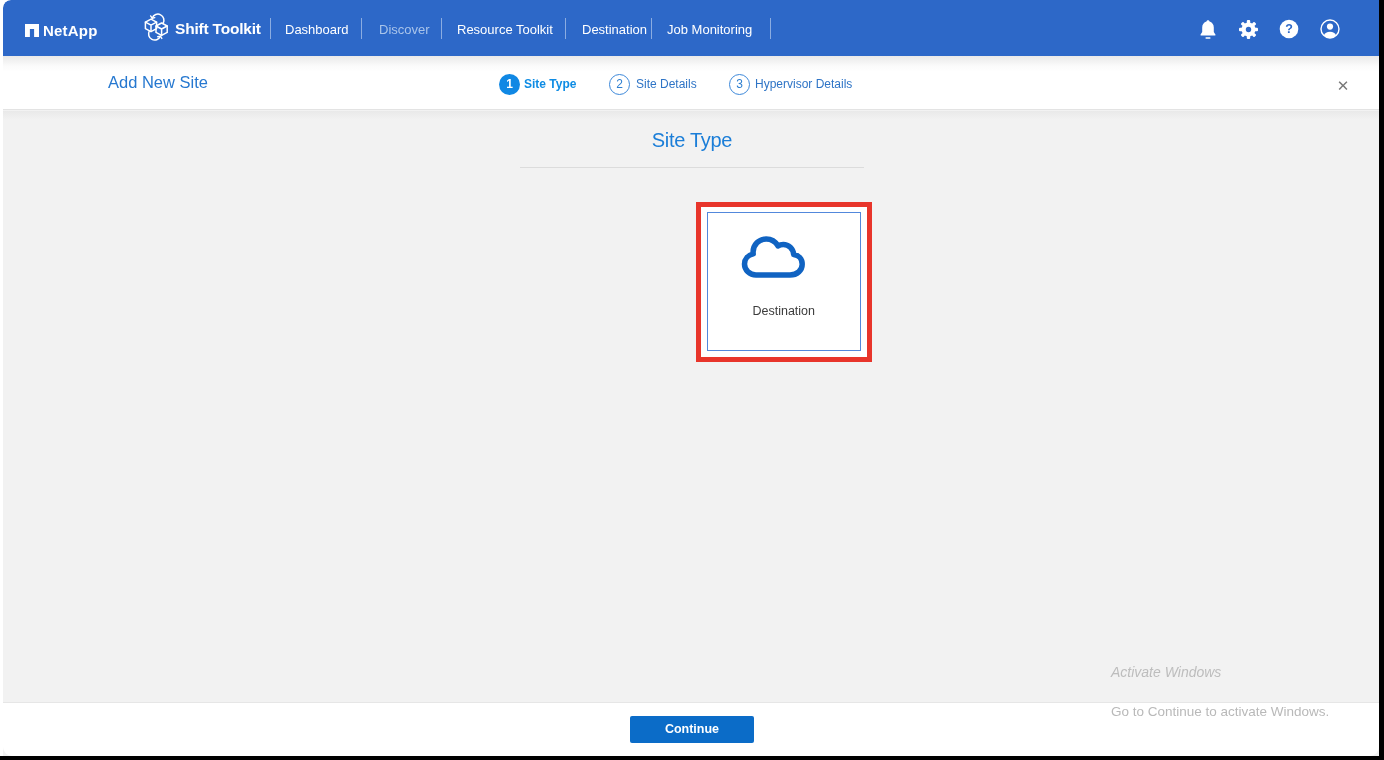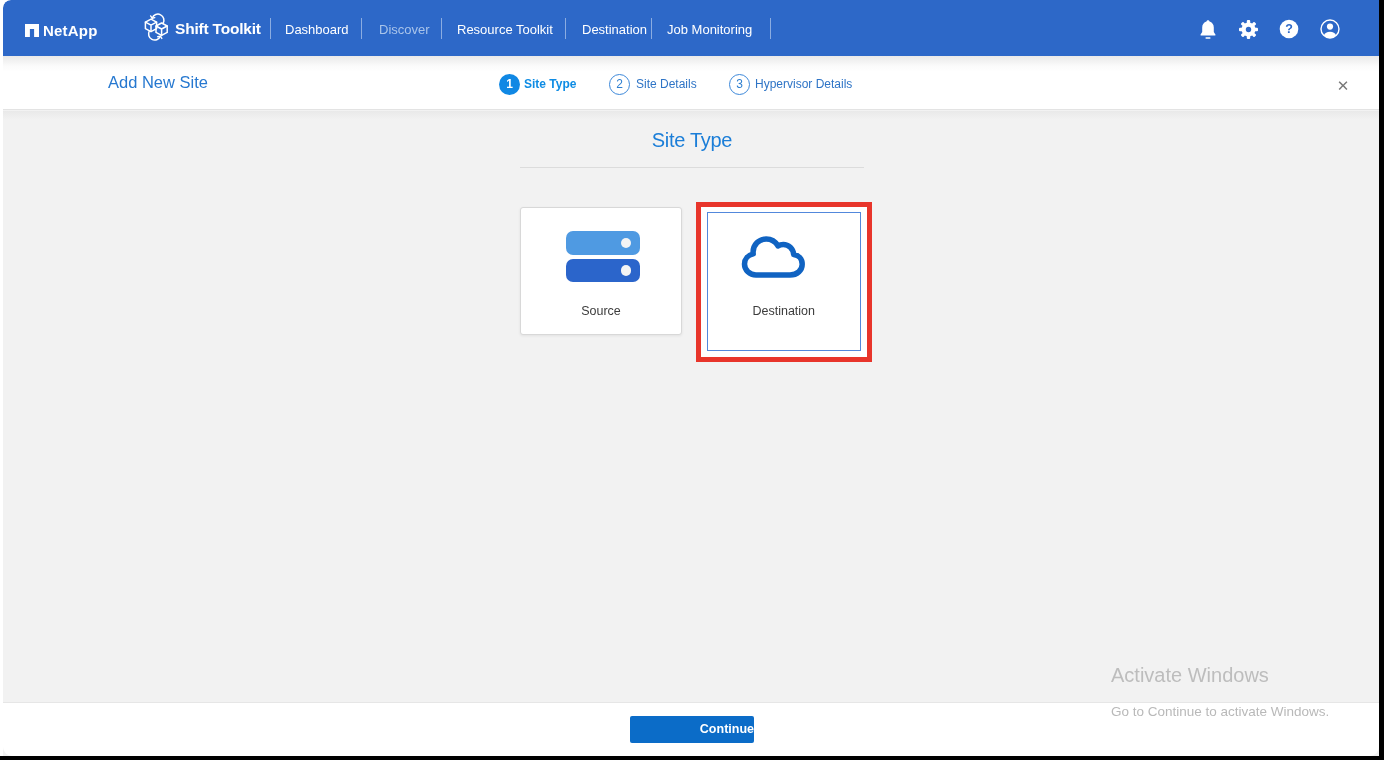--- a/index.html
+++ b/index.html
@@ -49,28 +49,28 @@
   .cardlabel { position:absolute; left:0; width:100%; top:96px; text-align:center;
                color:#3c3c3c; font-size:12.5px; }
 
   .card-dst { position:absolute; left:693px; top:90.5px; width:175.5px; height:160px;
               border:5px solid #e8352b; background:#fff; }
   .dst-inner { position:absolute; left:5.5px; top:5.5px; right:5.5px; bottom:5.5px;
                border:1px solid #5288dc; }
   .dst-label { position:absolute; left:0; width:100%; top:97px; text-align:center;
                color:#3c3c3c; font-size:12.5px; }
 
-  .aw1 { position:absolute; left:1108px; top:553px; color:#bdbdbd; font-size:20px; }
+  .aw1 { position:absolute; left:1108px; top:553px; color:#bdbdbd; font-size:14px;font-style:italic; }
   .aw2 { position:absolute; left:1108px; top:1px; color:#b9b9b9; font-size:13.5px; }
 
   
   .footer { position:absolute; left:0; top:702px; width:1376px; height:54px; background:#fff;
             border-top:1px solid #e6e6e6; border-bottom-left-radius:9px; border-bottom-right-radius:9px; }
   .btn { position:absolute; left:627px; top:13px; width:124px; height:27px; background:#0b6cc8;
-         border-radius:2px; color:#fff; font-size:12.5px; font-weight:bold; text-align:right; line-height:27px; }
+         border-radius:2px; color:#fff; font-size:12.5px; font-weight:bold; text-align:center; line-height:27px; }
 </style>
 </head>
 <body>
 <div class="leftstrip"></div>
 <div style="position:absolute;left:1379px;top:0;width:5px;height:760px;background:#000;"></div>
 <div style="position:absolute;left:0;top:756px;width:1384px;height:4px;background:#000;"></div>
 <div class="frame">
 
   <div class="navbar">
     <svg class="abs" style="left:22px;top:23.5px" width="14" height="13" viewBox="0 0 14 13">
@@ -153,29 +153,20 @@
     <div class="steplabel" style="left:633px;color:#2e74c6">Site Details</div>
     <div class="stepc idle" style="left:726px">3</div>
     <div class="steplabel" style="left:752px;color:#2e74c6">Hypervisor Details</div>
     <div class="closex">✕</div>
   </div>
 
   <div class="content">
     <div class="sitetype-h">Site Type</div>
     <div class="divider"></div>
 
-    <div class="card-src">
-      <div class="disk d1">
-          <div class="dot"></div>
-        </div>
-      <div class="disk d2">
-          <div class="dot"></div>
-        </div>
-      <div class="cardlabel">Source</div>
-    </div>
 
     <div class="card-dst">
       <div class="dst-inner"></div>
       <svg class="abs" style="left:38px;top:24.5px" width="70" height="52" viewBox="0 0 70 52" fill="none" stroke="#1063c2" stroke-width="5.5" stroke-linejoin="round" stroke-linecap="round">
         <path d="M17 44 H 51 C 58.2 44 63.2 39.2 63.2 33.2 C 63.2 28 59.5 24.2 54.7 23.6 C 54.3 17.5 49.5 13.4 44.3 13.4 C 42.2 13.4 40.5 13.9 39 14.9 C 36.4 10.5 31.8 8 27.2 8 C 19.9 8 14.1 13.8 14.1 21.1 C 14.1 21.7 14.1 22.3 14.2 22.9 C 9.2 24 5.5 28.1 5.5 32.9 C 5.5 39 10.7 44 17 44 Z"></path>
       </svg>
       <div class="dst-label">Destination</div>
     </div>
 
     <div class="aw1">Activate Windows</div>

